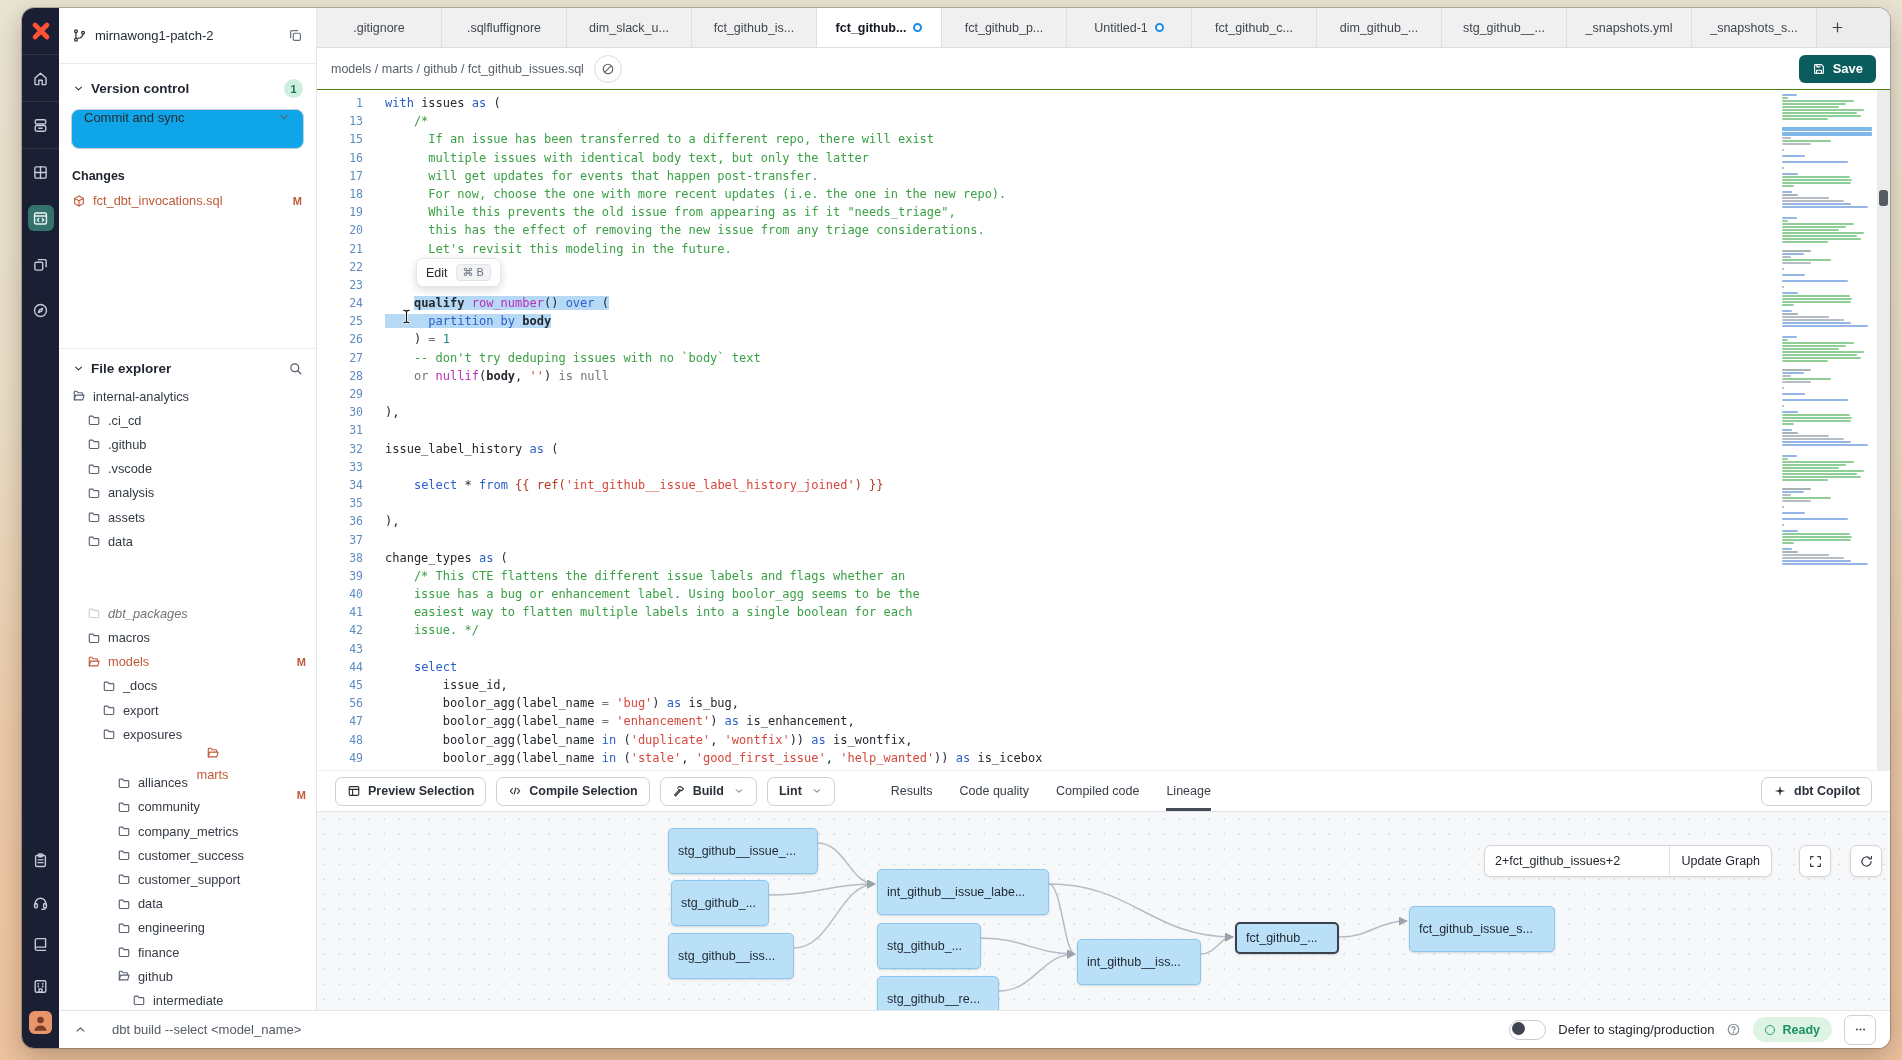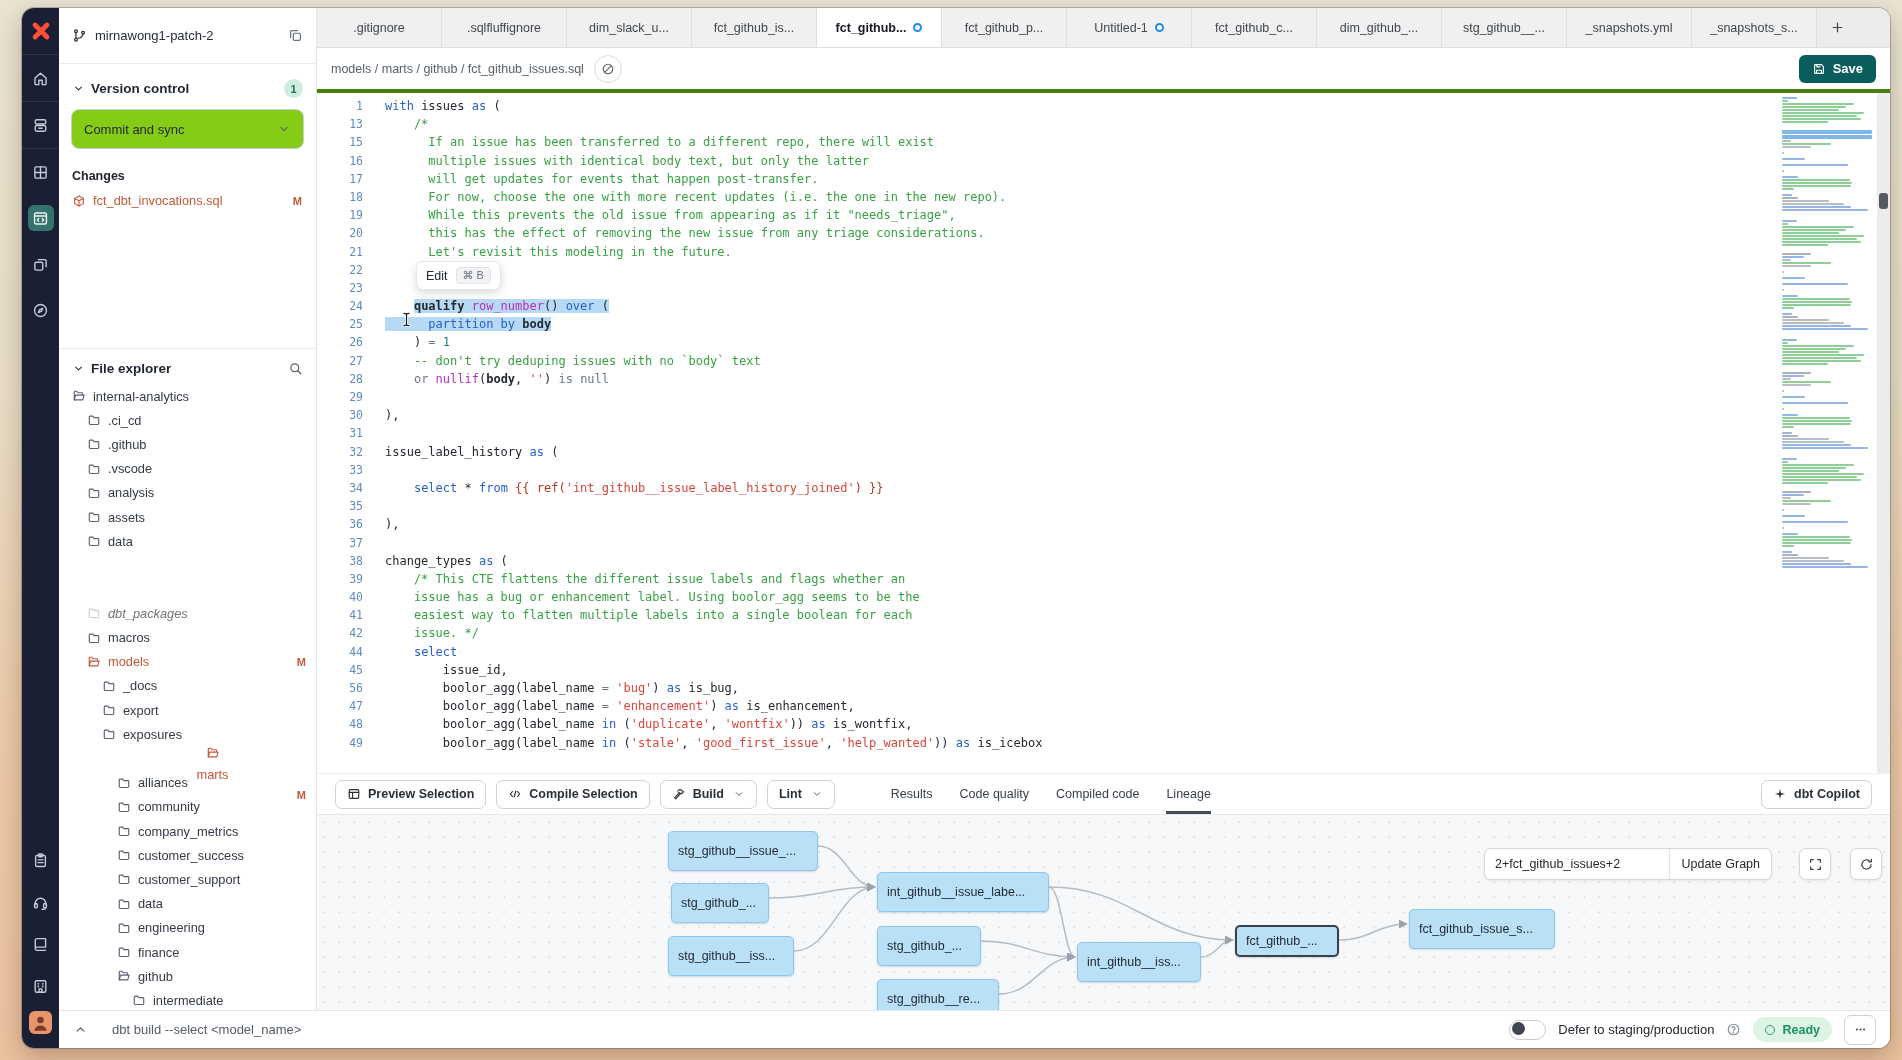--- a/index.html
+++ b/index.html
@@ -20,21 +20,21 @@
   .rail-spacer{flex:1;}
   .rail-bottom{display:flex;flex-direction:column;align-items:center;gap:16px;padding-bottom:12px;}
   
   .sidebar{position:absolute;left:37px;top:0;width:257px;bottom:38px;background:#fff;border-right:1px solid #e3e5e8;overflow:hidden;font-size:13px;color:#2a3039;}
   .branch-row{height:55px;border-bottom:1px solid #e8eaec;display:flex;align-items:center;padding:0 13px;gap:8px;}
   .branch-name{font-size:13px;color:#262c34;}
   .branch-row .copy{margin-left:auto;color:#6b7280;}
   .vc-header{display:flex;align-items:center;gap:6px;padding:15px 13px 0 13px;}
   .vc-title{font-weight:bold;font-size:13.5px;color:#1f2630;}
   .badge{margin-left:auto;width:19px;height:19px;border-radius:50%;background:#cfeedd;color:#17794a;font-size:11px;font-weight:bold;display:flex;align-items:center;justify-content:center;}
-  .commit-btn{margin:11px 12px 0 12px;height:38px;border:1px solid #c9ced5;border-radius:8px;background:#84cc16;display:flex;align-items:center;padding:0 12px;font-size:13px;color:#262c34;}
+  .commit-btn{margin:11px 12px 0 12px;height:38px;border:1px solid #c9ced5;border-radius:8px;background:#0ea5e9;display:flex;align-items:flex-start;padding:0 12px;font-size:13px;color:#262c34;}
   .commit-btn .chev{margin-left:auto;color:#5b626b;}
   .changes-label{margin:20px 13px 0 13px;font-weight:bold;font-size:12.5px;color:#21262e;}
   .changed-file{margin:10px 12px 0 13px;display:flex;align-items:center;gap:7px;color:#c05a38;font-size:12.8px;}
   .changed-file .mbadge{margin-left:auto;margin-right:2px;}
   .mbadge{color:#c05a38;font-weight:bold;font-size:11px;}
   .explorer-header{margin-top:140px;border-top:1px solid #ededf0;padding:12px 13px 0 13px;display:flex;align-items:center;gap:6px;}
   .explorer-header .search{margin-left:auto;color:#555c66;}
   .tree{margin-top:8px;}
   .tree-row{height:24.2px;display:flex;align-items:center;gap:7px;font-size:12.8px;color:#333a44;padding-right:10px;}
   .tree-row .ticon{color:#596273;flex:0 0 auto;display:flex;}
@@ -43,21 +43,21 @@
   .tree-row.muted{color:#737373;font-style:italic;margin-top:48px;}
   .tree-row.muted .ticon{color:#c9ced6;}
   .tree-row .mbadge{margin-left:auto;}
   
   .main{position:absolute;left:295px;top:0;right:0;bottom:38px;background:#f9a8d4;}
   .tabbar{height:39px;background:#ececec;border-bottom:1px solid #dcdee1;display:flex;align-items:stretch;}
   .tab{width:124px;border-right:1px solid #dcdee1;display:flex;align-items:center;justify-content:center;gap:7px;font-size:12.5px;color:#40464e;background:#f0f0f0;white-space:nowrap;overflow:hidden;}
   .tab.active{background:#fff;color:#15191f;font-weight:bold;}
   .dirty-dot{width:9px;height:9px;border-radius:50%;border:2.5px solid #1f8ceb;background:#fff;box-sizing:border-box;flex:0 0 auto;}
   .tab-plus{width:40px;display:flex;align-items:center;justify-content:center;color:#3d434b;}
-  .crumbrow{height:41px;border-bottom:4px solid #4d7c0f;display:flex;align-items:center;padding:0 14px;gap:10px;background:#fff;}
+  .crumbrow{height:41px;border-bottom:1px solid #4d7c0f;display:flex;align-items:center;padding:0 14px;gap:10px;background:#fff;}
   .crumb{font-size:12.5px;color:#57606a;}
   .crumb-icon-btn{width:26px;height:26px;border:1px solid #d8dce0;border-radius:50%;display:flex;align-items:center;justify-content:center;color:#555c66;background:#fff;}
   .save-btn{margin-left:auto;height:28px;background:#0b5c5c;color:#fff;border-radius:6px;display:flex;align-items:center;gap:7px;padding:0 13px;font-size:13px;font-weight:bold;}
   
   .editor{position:relative;height:680px;background:#fff;overflow:hidden;}
   .code{position:absolute;left:0;top:4px;right:130px;}
   .line{display:flex;height:18.19px;line-height:18.19px;}
   .ln{width:46px;flex:0 0 auto;text-align:right;padding-right:10px;color:#5f8cc0;font-family:"DejaVu Sans Mono",monospace;font-size:11.5px;}
   .ct{padding-left:12px;font-family:"DejaVu Sans Mono",monospace;font-size:12px;white-space:pre;}
   .tk-t{color:#24292f}.tk-b{color:#24292f;font-weight:bold}.tk-k{color:#2b5fc9}
@@ -77,21 +77,21 @@
   .btn{height:29px;border:1px solid #cdd2d8;border-radius:7px;background:#fff;display:flex;align-items:center;gap:7px;padding:0 11px;font-size:12.5px;font-weight:bold;color:#2a3038;}
   .btn .bchev{color:#555c66;margin-left:2px;}
   .rtabs{display:flex;gap:27px;margin-left:46px;height:100%;align-items:stretch;}
   .rtab{font-size:12.5px;color:#39404a;display:flex;align-items:center;position:relative;}
   .rtab.active::after{content:"";position:absolute;left:0;right:0;bottom:0;height:3px;background:#454c57;}
   .copilot{margin-left:auto;}
   
   .lineage{position:relative;height:202px;border-top:1px solid #e3e5e8;background-color:#f7f8f9;
     background-image:radial-gradient(#dcdfe2 1px,transparent 1px);background-size:15px 15px;overflow:hidden;}
   .edges{position:absolute;left:0;top:0;}
-  .node{position:absolute;height:40px;box-sizing:border-box;background:#b9e0f7;border:1px solid #8cc6ec;border-radius:5px;display:flex;align-items:center;padding:0 9px;font-size:12.5px;color:#1f2630;box-shadow:0 1px 2px rgba(30,60,90,.18);white-space:nowrap;overflow:hidden;}
+  .node{position:absolute;height:46px;box-sizing:border-box;background:#b9e0f7;border:1px solid #8cc6ec;border-radius:5px;display:flex;align-items:center;padding:0 9px;font-size:12.5px;color:#1f2630;box-shadow:0 1px 2px rgba(30,60,90,.18);white-space:nowrap;overflow:hidden;}
   .node.selected{border:2px solid #39414d;height:32px;}
   .lin-box{position:absolute;left:1167px;top:33px;width:288px;height:32px;box-sizing:border-box;background:#fff;border:1px solid #d3d7dc;border-radius:7px;display:flex;align-items:center;box-shadow:0 1px 3px rgba(0,0,0,.08);}
   .lin-input{flex:1;padding:0 10px;font-size:12.5px;color:#24292f;white-space:nowrap;overflow:hidden;}
   .lin-update{border-left:1px solid #e2e5e8;padding:0 11px;font-size:12.5px;color:#24292f;height:100%;display:flex;align-items:center;}
   .sqbtn{position:absolute;top:33px;width:32px;height:32px;box-sizing:border-box;background:#fff;border:1px solid #d3d7dc;border-radius:7px;display:flex;align-items:center;justify-content:center;color:#3a4049;box-shadow:0 1px 3px rgba(0,0,0,.08);}
   
   .cmdbar{position:absolute;left:37px;right:0;bottom:0;height:38px;background:#fff;border-top:1px solid #e3e5e8;display:flex;align-items:center;padding:0 14px;gap:12px;box-sizing:border-box;}
   .cmd-collapse{color:#555c66;display:flex;}
   .cmd-text{margin-left:12px;font-size:13px;color:#555c66;}
   .status-right{margin-left:auto;display:flex;align-items:center;gap:12px;}
@@ -670,20 +670,24 @@
           </div>
           <div class="line">
             <span class="ln">41</span>
             <span class="ct"><span class="tk-c">    easiest way to flatten multiple labels into a single boolean for each</span></span>
           </div>
           <div class="line">
             <span class="ln">42</span>
             <span class="ct"><span class="tk-c">    issue. */</span></span>
           </div>
           <div class="line">
+            <span class="ln">43</span>
+            <span class="ct"></span>
+          </div>
+          <div class="line">
             <span class="ln">44</span>
             <span class="ct"><span class="tk-t">    </span><span class="tk-k">select</span></span>
           </div>
           <div class="line">
             <span class="ln">45</span>
             <span class="ct"><span class="tk-t">        issue_id,</span></span>
           </div>
           <div class="line">
             <span class="ln">56</span>
             <span class="ct"><span class="tk-t">        boolor_agg(label_name </span><span class="tk-g">=</span><span class="tk-t"> </span><span class="tk-s">'bug'</span><span class="tk-t">) </span><span class="tk-k">as</span><span class="tk-t"> is_bug,</span></span>

